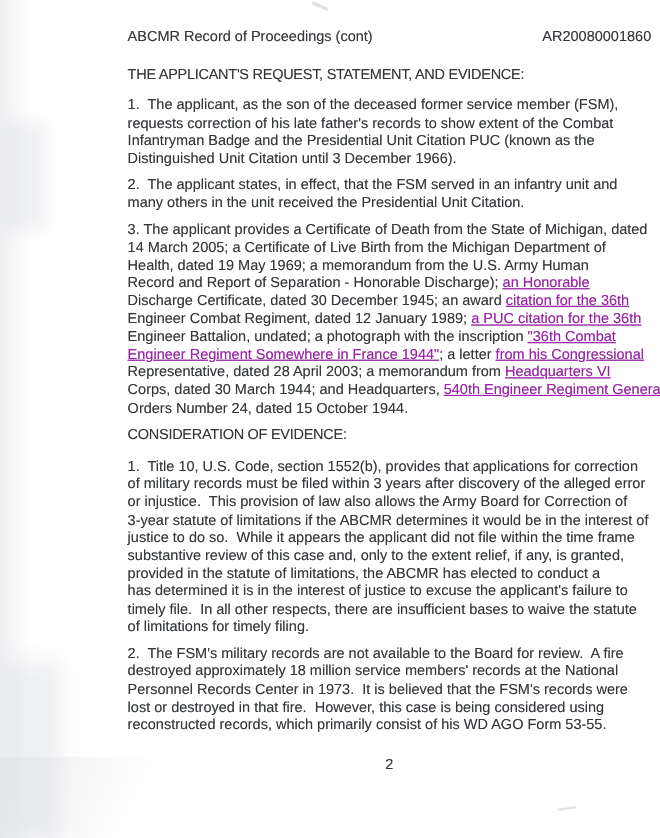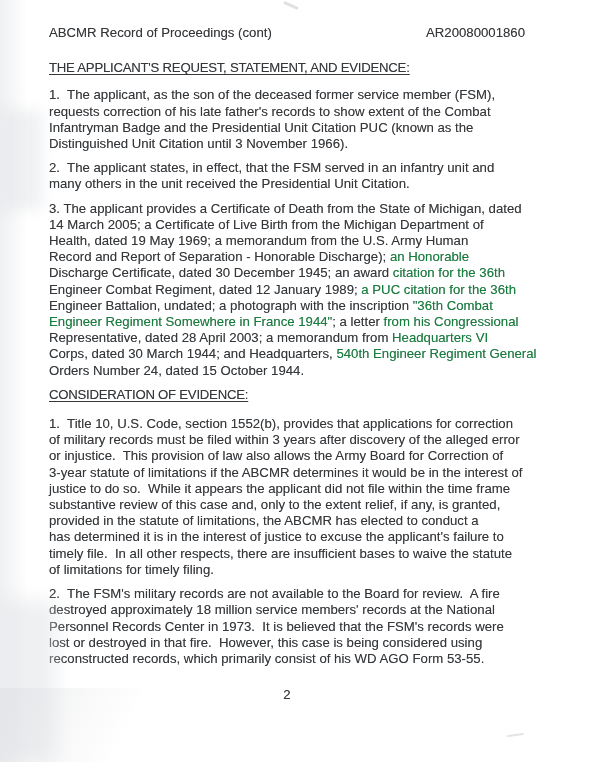--- a/index.html
+++ b/index.html
@@ -7,21 +7,21 @@
     padding: 0;
     background: #ffffff;
   }
   .page {
     position: relative;
     width: 600px;
     height: 762px;
     background: #ffffff;
     overflow: hidden;
     box-sizing: border-box;
-    padding: 25px 0 0 49px;
+    padding: 25px 0 0 116px;
     font-family: "Liberation Sans", "DejaVu Sans", sans-serif;
     font-size: 13.2px;
     line-height: 16.2px;
     color: #35383b;
     text-shadow: 0 0 0.6px rgba(70,72,75,0.5);
   }
   
   .artifact { position: absolute; pointer-events: none; }
   .scan-shadow-left {
     left: 0; top: 0; width: 34px; height: 762px;
@@ -49,33 +49,32 @@
     background: #dfe1e3; border-radius: 1px;
     transform: rotate(-8deg); opacity: 0.9;
   }
   
   .doc-header {
     display: flex;
     justify-content: space-between;
     width: 476px;
   }
   .section-heading {
-    text-decoration: underline;
     text-underline-offset: 2px;
     letter-spacing: -0.25px;
     margin: 7px 0 13px 0;
     white-space: pre;
   }
   .section-heading.first {
     margin-top: 19px;
     margin-bottom: 11px;
   }
   .para { margin-bottom: 8px; }
   .line { white-space: pre; }
-  .blue { color: #15803d; }
+  .blue { color: #a21caf; text-decoration: underline; }
   .page-number {
     width: 476px;
     text-align: center;
     margin-top: 20px;
   }
 </style>
 </head>
 <body>
 
 <div class="page">
@@ -91,21 +90,21 @@
     <span>ABCMR Record of Proceedings (cont)</span>
     <span>AR20080001860</span>
   </div>
 
   <main id="doc-body">
       <div class="section-heading first">THE APPLICANT'S REQUEST, STATEMENT, AND EVIDENCE:</div>
       <div class="para">
         <div class="line"><span>1.  The applicant, as the son of the deceased former service member (FSM),</span></div>
         <div class="line"><span>requests correction of his late father's records to show extent of the Combat</span></div>
         <div class="line"><span>Infantryman Badge and the Presidential Unit Citation PUC (known as the</span></div>
-        <div class="line"><span>Distinguished Unit Citation until 3 November 1966).</span></div>
+        <div class="line"><span>Distinguished Unit Citation until 3 December 1966).</span></div>
       </div>
       <div class="para">
         <div class="line"><span>2.  The applicant states, in effect, that the FSM served in an infantry unit and</span></div>
         <div class="line"><span>many others in the unit received the Presidential Unit Citation.</span></div>
       </div>
       <div class="para">
         <div class="line"><span>3. The applicant provides a Certificate of Death from the State of Michigan, dated</span></div>
         <div class="line"><span>14 March 2005; a Certificate of Live Birth from the Michigan Department of</span></div>
         <div class="line"><span>Health, dated 19 May 1969; a memorandum from the U.S. Army Human</span></div>
         <div class="line"><span>Record and Report of Separation - Honorable Discharge); </span><span class="blue">an Honorable</span></div>

